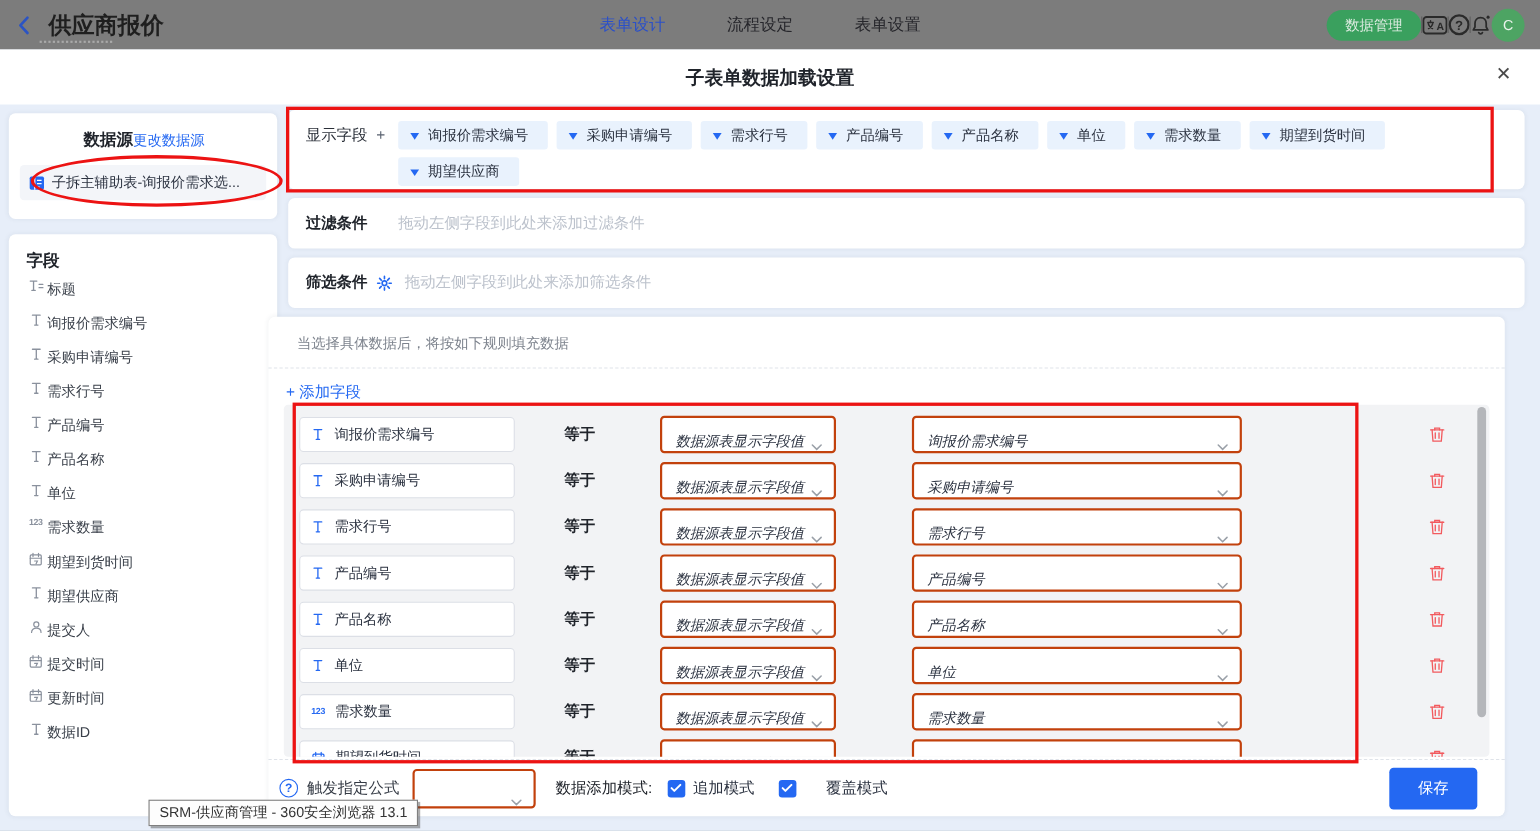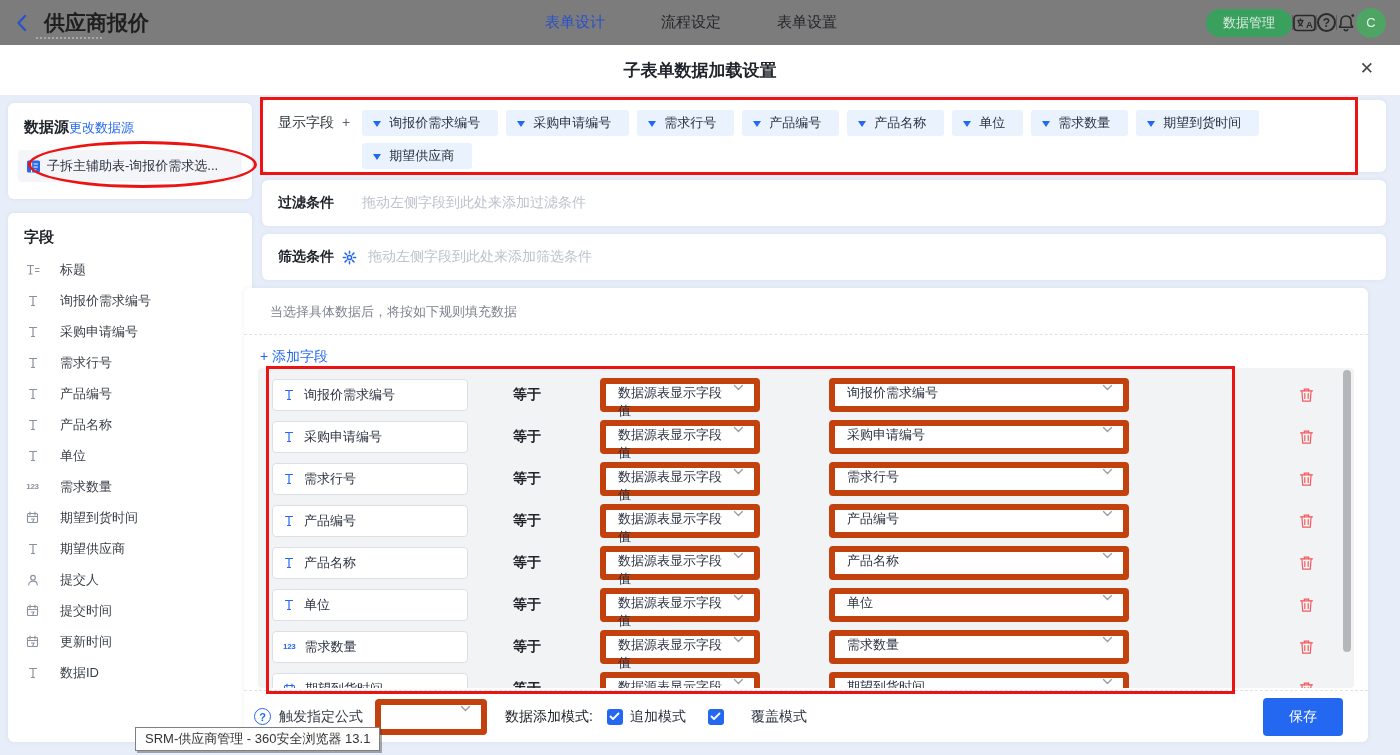--- a/index.html
+++ b/index.html
@@ -32,27 +32,27 @@
   
   .card{position:absolute;background:#fff;border-radius:6px;box-shadow:0 0 5px rgba(46,56,77,.07);box-sizing:border-box;}
   .ds-card{left:8px;top:103px;width:244px;height:96px;}
   .fl-card{left:8px;top:213px;width:244px;height:529px;}
   .card-a{left:262px;top:100px;width:1124px;height:72px;}
   .card-b{left:262px;top:180px;width:1124px;height:46px;}
   .card-c{left:262px;top:234px;width:1124px;height:46px;}
   .card-d{left:244px;top:288px;width:1124px;height:454px;}
 
   
-  .ds-head{display:flex;justify-content:flex-start;align-items:center;padding:15px 14px 0 16px;}
+  .ds-head{display:flex;justify-content:center;align-items:center;padding:15px 14px 0 16px;}
   .ds-title{font-size:15px;font-weight:700;}
   .link{font-size:13px;color:#2468f2;cursor:pointer;}
   .ds-item{margin:13px 10px 0 10px;height:32px;background:#f3f5f9;border-radius:4px;display:flex;align-items:center;
            gap:6px;padding:0 8px;font-size:13px;color:#2b3240;white-space:nowrap;overflow:hidden;cursor:pointer;}
   .fl-head{padding:15px 16px 7px;font-size:15px;font-weight:700;}
-  .f-item{height:31px;display:flex;align-items:center;gap:19px;padding:0 16px;font-size:13px;color:#3a404a;cursor:grab;}
+  .f-item{height:31px;display:flex;gap:2px;padding:0 16px;font-size:13px;color:#3a404a;cursor:grab;}
   .f-ic{width:17px;display:flex;justify-content:center;color:#8a919d;flex:0 0 auto;}
   .num-ic{font-size:8px;font-weight:700;letter-spacing:-.3px;line-height:1;}
 
   
   .dfields{display:flex;align-items:flex-start;padding:10px 16px;box-sizing:border-box;}
   .df-label{flex:0 0 auto;padding-top:4px;font-size:14px;color:#2a2f38;display:flex;gap:8px;}
   .df-plus{color:#5a6270;cursor:pointer;}
   .chips{margin-left:12px;width:940px;display:flex;flex-wrap:wrap;gap:7px 8px;}
   .chip{background:#e9f2fd;border-radius:3px;padding:4px 18px 4px 11px;font-size:13px;color:#2b3240;
         display:flex;align-items:center;gap:8px;cursor:pointer;white-space:nowrap;}
@@ -70,22 +70,22 @@
   .hint{padding:15px 0 0 26px;font-size:13px;color:#7d838d;}
   .dash1{margin-top:13px;border-top:1px dashed #dfe3e9;}
   .addfield{display:inline-block;margin:13px 0 0 16px;font-size:14px;color:#2468f2;cursor:pointer;}
   .rules{position:absolute;left:14px;top:80px;width:1096px;height:320px;background:#f2f3f5;border-radius:4px;
          overflow:hidden;padding-top:6px;box-sizing:border-box;}
   .rule-row{position:relative;display:flex;align-items:center;height:42px;}
   .fbox{margin-left:14px;width:196px;height:32px;background:#fff;border:1px solid #dcdfe6;border-radius:4px;
         display:flex;align-items:center;gap:9px;padding-left:10px;font-size:13px;color:#2b3240;box-sizing:border-box;cursor:pointer;}
   .fbox .f-ic{color:#2468f2;width:auto;}
   .op{margin-left:45px;width:60px;font-size:14px;font-weight:600;color:#20242b;}
-  .sel{height:34px;background:#fff;border:6px solid #c2410c;border-radius:4px;display:flex;align-items:flex-start;
-       justify-content:space-between;padding:0 10px 0 12px;font-size:13px;color:#2b3240;box-sizing:border-box;cursor:pointer;}
+  .sel{height:34px;background:#fff;border:2px solid #c2410c;border-radius:4px;display:flex;align-items:flex-end;
+       justify-content:space-between;padding:0 10px 0 12px;font-size:13px;color:#2b3240;box-sizing:border-box;cursor:pointer;font-style:italic;}
   .sel1{margin-left:27px;width:160px;}
   .sel2{margin-left:69px;width:300px;}
   .trash{position:absolute;right:40px;top:50%;transform:translateY(-50%);cursor:pointer;display:flex;}
   .sbar{position:absolute;right:3px;top:2px;width:8px;height:282px;background:#b4b6ba;border-radius:4px;cursor:pointer;}
   .dash2{position:absolute;left:0;top:402px;width:100%;border-top:1px dashed #dfe3e9;}
 
   
   .dfoot{position:absolute;left:0;top:403px;width:100%;height:51px;display:flex;align-items:center;
          padding:0 10px;box-sizing:border-box;}
   .q-ic{width:17px;height:17px;border:1.5px solid #2468f2;border-radius:50%;color:#2468f2;font-size:11px;

